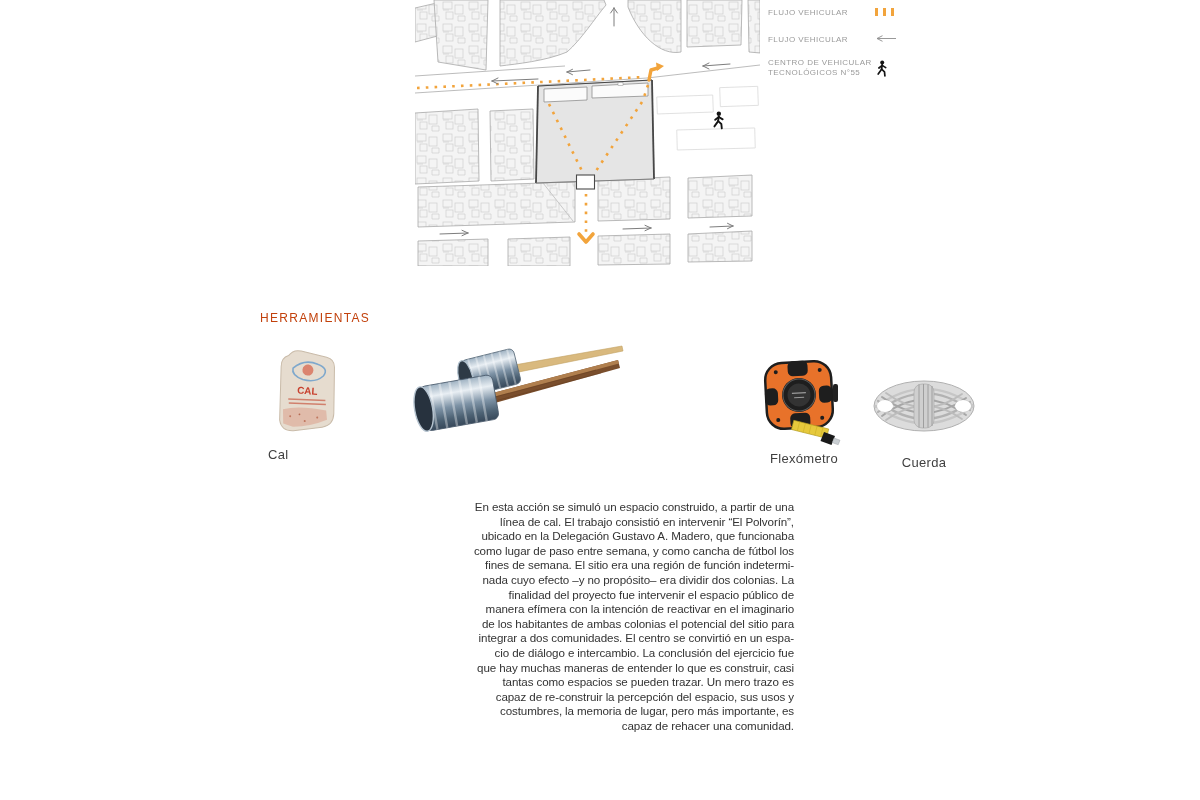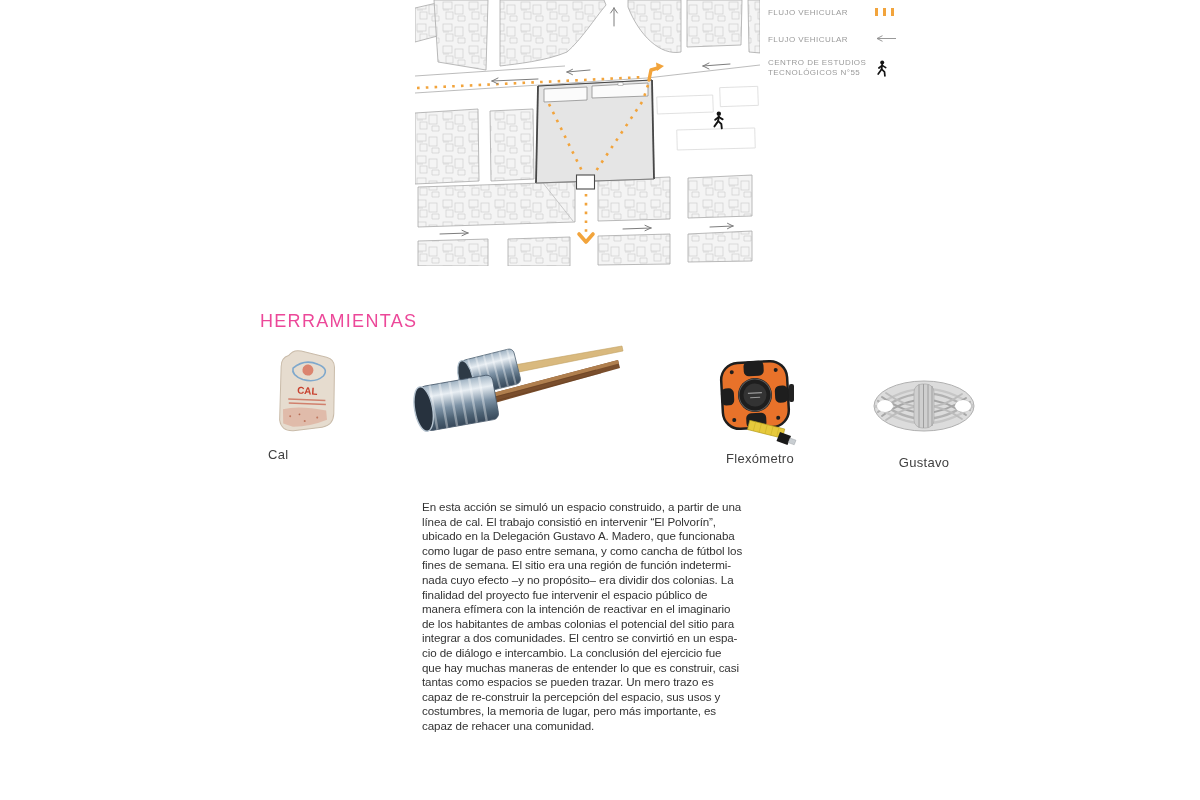--- a/index.html
+++ b/index.html
@@ -12,39 +12,39 @@
   
   .legend{position:absolute;left:768px;top:8px;width:140px;}
   .legend-row{position:absolute;left:0;color:#9b9b9b;font-size:8px;letter-spacing:.45px;line-height:10px;}
   .legend-row .icon{position:absolute;left:107px;top:-1px;}
   .lr1{top:0;}
   .lr2{top:27px;}
   .lr3{top:50px;}
   .lr3 .icon{top:2px;}
 
   
-  .tools-heading{position:absolute;left:260px;top:311px;margin:0;font-size:18px;font-weight:400;
-                 color:#ec4899;letter-spacing:1.3px;}
+  .tools-heading{position:absolute;left:260px;top:311px;margin:0;font-size:12px;font-weight:400;
+                 color:#c2410c;letter-spacing:1.3px;}
   .tool{position:absolute;margin:0;}
   .tool figcaption{font-size:13px;color:#3f3f3f;letter-spacing:.3px;}
   .tool-cal{left:258px;top:346px;width:96px;}
   .tool-cal figcaption{margin:1px 0 0 10px;}
   .tool-cernidores{left:366px;top:340px;width:268px;}
   .tool-cernidores figcaption{margin:7px 0 0 12px;}
   .tool-desarmador{left:626px;top:366px;width:100px;text-align:center;}
   .tool-desarmador figcaption{margin:9px 0 0 0;}
-  .tool-flexometro{left:712px;top:358px;width:96px;text-align:center;}
+  .tool-flexometro{left:756px;top:358px;width:96px;text-align:center;}
   .tool-flexometro figcaption{margin:1px 0 0 0;}
   .tool-cuerda{left:870px;top:376px;width:108px;text-align:center;}
   .tool-cuerda figcaption{margin:13px 0 0 0;}
 
   
   .description{position:absolute;left:422px;top:500px;width:372px;margin:0;
                font-size:11.6px;line-height:14.6px;letter-spacing:-.1px;color:#333;
-               white-space:pre-line;}
+               white-space:pre-line;text-align:right;}
 </style>
 </head>
 <body>
 
 <div class="page">
 
   <svg width="0" height="0" style="position:absolute" aria-hidden="true">
     <defs>
       <g id="person-sym">
         <circle cx="6.2" cy="2.4" r="2" fill="#141414"></circle>
@@ -159,21 +159,21 @@
     </div>
     <div class="legend-row lr2">
       <span>FLUJO VEHICULAR</span>
       <span class="icon">
         <svg width="22" height="9">
             <path d="M21,4.5 H2 M2,4.5 L7.5,1.7 M2,4.5 L7.5,7.3" stroke="#8d8d8d" stroke-width="0.9" fill="none"></path>
           </svg>
       </span>
     </div>
     <div class="legend-row lr3">
-      <span style="display:block">CENTRO DE ESTUDIOS</span>
+      <span style="display:block">CENTRO DE VEHICULAR</span>
       <span style="display:block">TECNOLÓGICOS N°55</span>
       <span class="icon">
         <svg width="14" height="18">
             <use href="#person-sym" transform="translate(1,0)"></use>
           </svg>
       </span>
     </div>
   </div>
 
   <h2 class="tools-heading">HERRAMIENTAS</h2>
@@ -265,21 +265,21 @@
         <path d="M12,21 Q54,52 96,22" stroke="#a6a6a6" stroke-width="2"></path>
         <path d="M16,44 Q54,16 92,43" stroke="#bcbcbc" stroke-width="1.8"></path>
         <path d="M16,17 Q54,45 92,18" stroke="#bcbcbc" stroke-width="1.8"></path>
       </g>
       <ellipse cx="15" cy="30" rx="8" ry="6" fill="#ffffff"></ellipse>
       <ellipse cx="93" cy="30" rx="8" ry="6" fill="#ffffff"></ellipse>
       <rect x="44" y="8" width="20" height="44" rx="8" fill="#cfcfcf" stroke="#a5a5a5" stroke-width="0.6"></rect>
       <path d="M49,8.5 v43 M53.5,8 v44 M58,8.5 v43 M62,10 v40" stroke="#9e9e9e" stroke-width="1"></path>
       <ellipse cx="54" cy="30" rx="50" ry="25" fill="none" stroke="#b0b0b0" stroke-width="1"></ellipse>
     </svg>
-    <figcaption>Gustavo</figcaption>
+    <figcaption>Cuerda</figcaption>
   </figure>
 
   <p class="description">En esta acción se simuló un espacio construido, a partir de una
 línea de cal. El trabajo consistió en intervenir “El Polvorín”,
 ubicado en la Delegación Gustavo A. Madero, que funcionaba
 como lugar de paso entre semana, y como cancha de fútbol los
 fines de semana. El sitio era una región de función indetermi-
 nada cuyo efecto –y no propósito– era dividir dos colonias. La
 finalidad del proyecto fue intervenir el espacio público de
 manera efímera con la intención de reactivar en el imaginario

